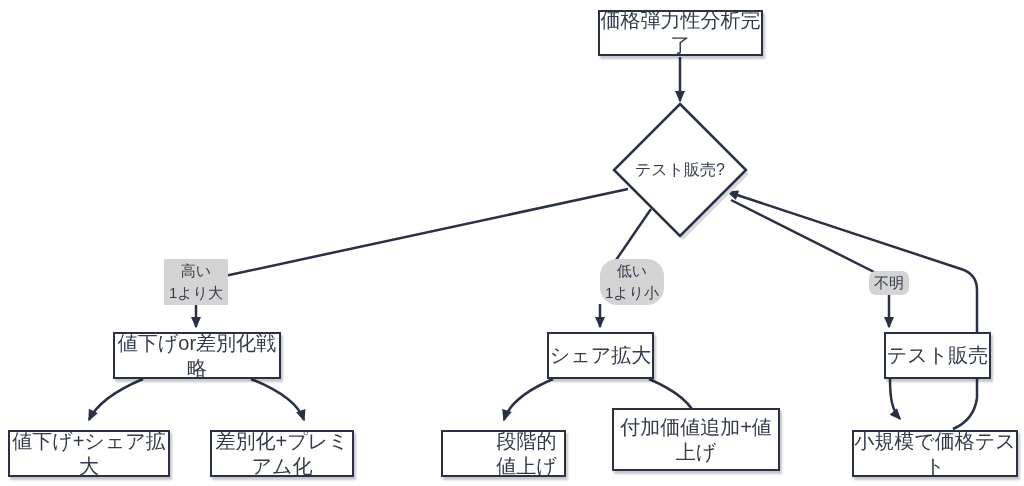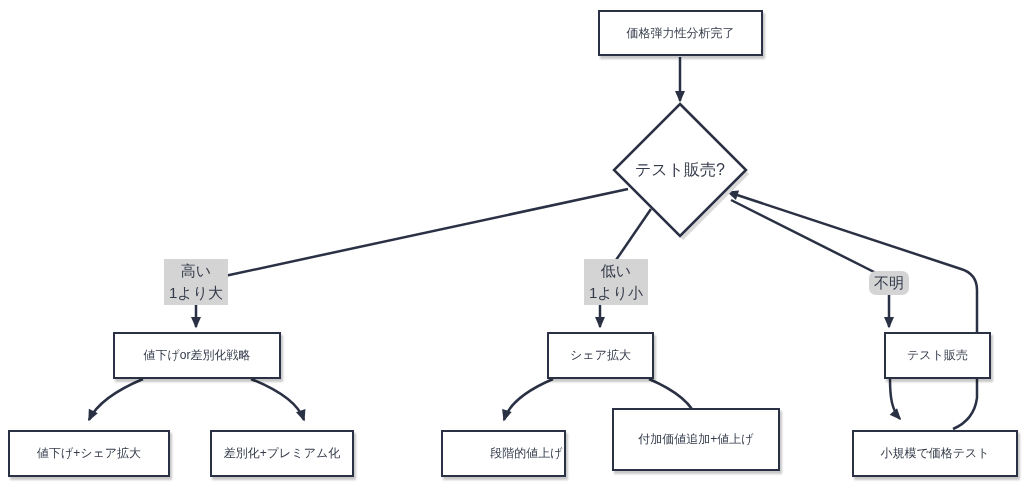--- a/index.html
+++ b/index.html
@@ -25,21 +25,21 @@
     position: absolute;
     box-sizing: border-box;
     background: #ffffff;
     border: 2px solid #2b3144;
     box-shadow: 2px 3px 2px rgba(0,0,0,0.22);
     display: flex;
     align-items: center;
     justify-content: center;
     text-align: center;
     color: #333a49;
-    font-size: 12px;
+    font-size: 20px;
     line-height: 1.25;
     z-index: 2;
   }
   .diamond-label {
     position: absolute;
     width: 130px;
     text-align: center;
     color: #333a49;
     font-size: 16px;
     z-index: 2;
@@ -130,17 +130,17 @@
   <div class="node" style="left:612px; top:408px; width:168px; height:63px;">
     <span>付加価値追加+値上げ</span>
   </div>
 
   <div class="node" style="left:852px; top:430px; width:166px; height:47px;">
     <span>小規模で価格テスト</span>
   </div>
 
   <div class="edge-label" style="left:196px; top:282px;">高い
 1より大</div>
-  <div class="edge-label" style="left:616px; top:282px;">低い
+  <div class="edge-label" style="left:632px; top:282px;border-radius:17px;">低い
 1より小</div>
   <div class="edge-label" style="left:889px; top:283px;border-radius:7px;">不明</div>
 
 </div>
 
 </body></html>

